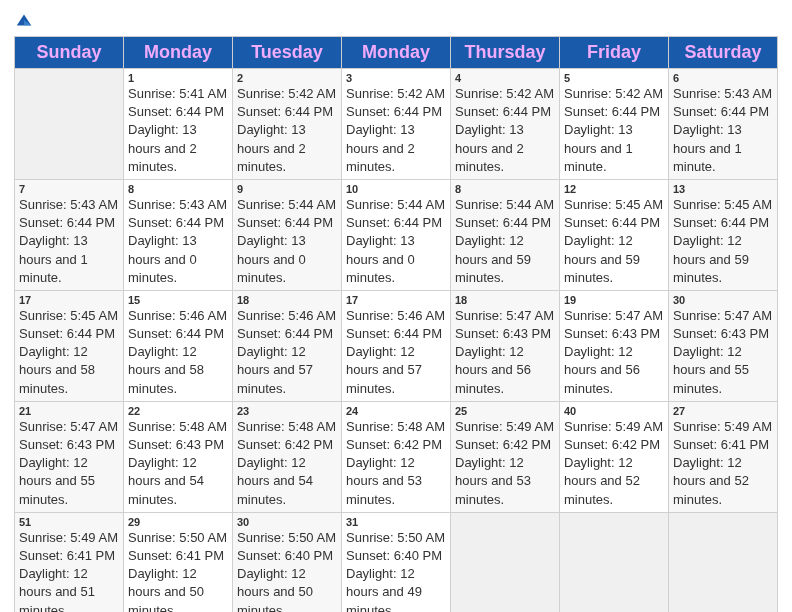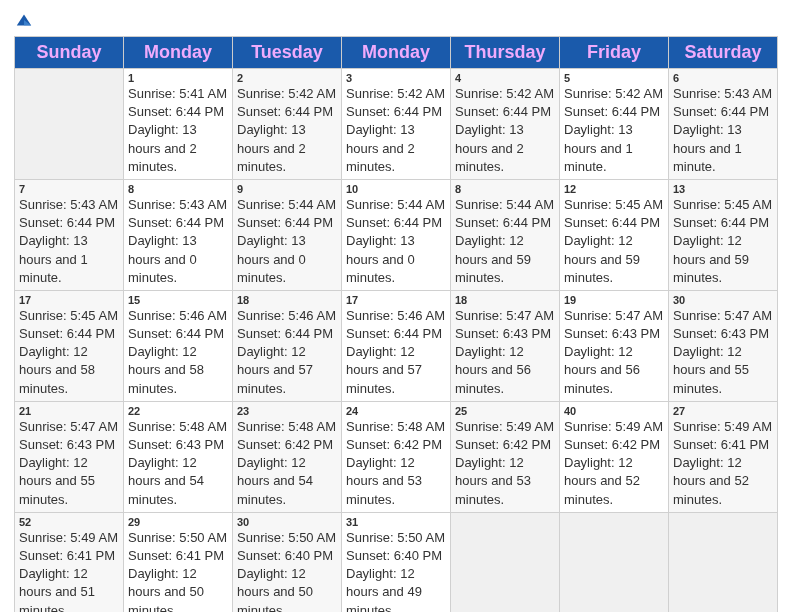--- a/index.html
+++ b/index.html
@@ -188,21 +188,21 @@
           <td><span class="day-number">24</span>
 <span class="cell-text">Sunrise: 5:48 AM<br>Sunset: 6:42 PM<br>Daylight: 12 hours and 53 minutes.</span></td>
           <td><span class="day-number">25</span>
 <span class="cell-text">Sunrise: 5:49 AM<br>Sunset: 6:42 PM<br>Daylight: 12 hours and 53 minutes.</span></td>
           <td><span class="day-number">40</span>
 <span class="cell-text">Sunrise: 5:49 AM<br>Sunset: 6:42 PM<br>Daylight: 12 hours and 52 minutes.</span></td>
           <td><span class="day-number">27</span>
 <span class="cell-text">Sunrise: 5:49 AM<br>Sunset: 6:41 PM<br>Daylight: 12 hours and 52 minutes.</span></td>
         </tr>
         <tr>
-          <td><span class="day-number">52</span>
+          <td><span class="day-number">51</span>
 <span class="cell-text">Sunrise: 5:49 AM<br>Sunset: 6:41 PM<br>Daylight: 12 hours and 51 minutes.</span></td>
           <td><span class="day-number">29</span>
 <span class="cell-text">Sunrise: 5:50 AM<br>Sunset: 6:41 PM<br>Daylight: 12 hours and 50 minutes.</span></td>
           <td><span class="day-number">30</span>
 <span class="cell-text">Sunrise: 5:50 AM<br>Sunset: 6:40 PM<br>Daylight: 12 hours and 50 minutes.</span></td>
           <td><span class="day-number">31</span>
 <span class="cell-text">Sunrise: 5:50 AM<br>Sunset: 6:40 PM<br>Daylight: 12 hours and 49 minutes.</span></td>
           <td class="empty"></td>
           <td class="empty"></td>
           <td class="empty"></td>

